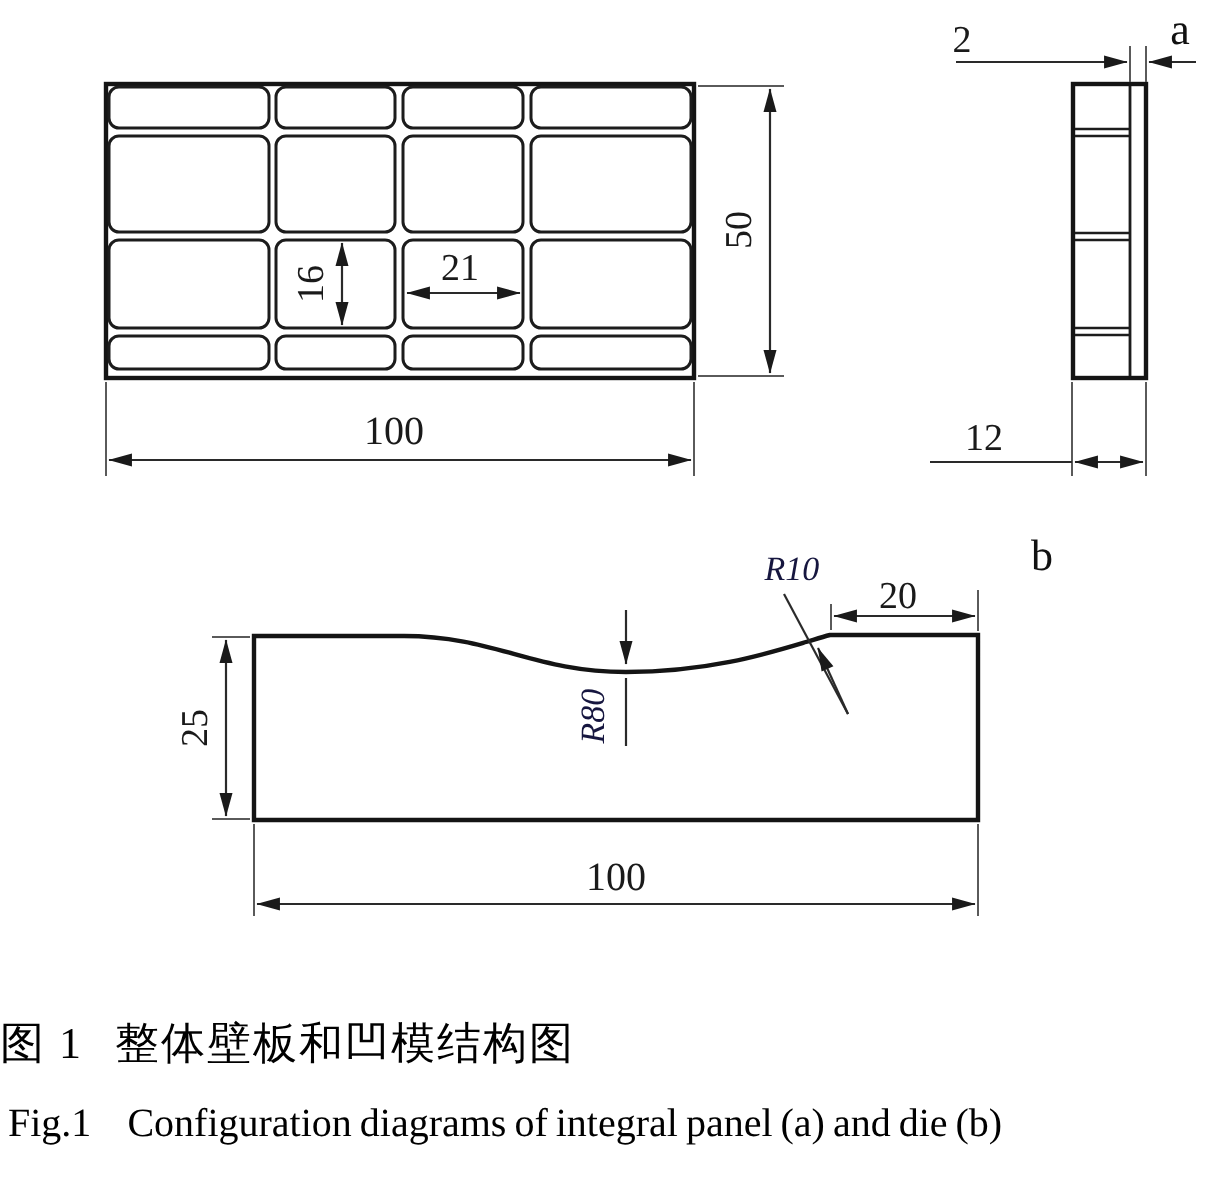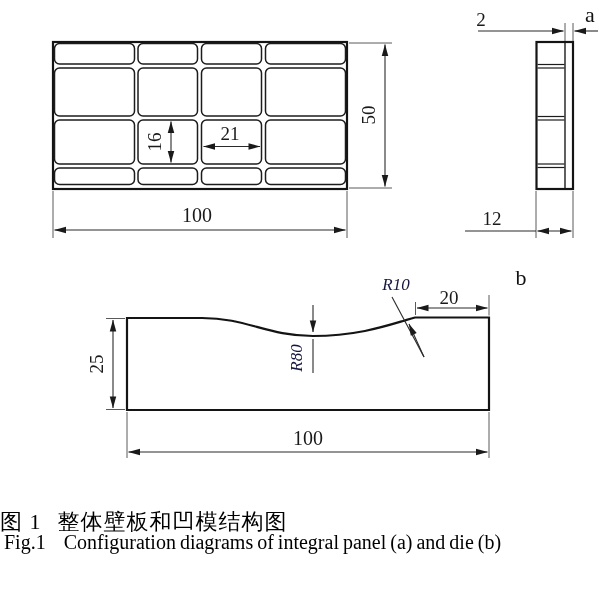--- a/index.html
+++ b/index.html
@@ -17,21 +17,21 @@
   .rib{stroke:#1c1c1c;stroke-width:1.2;fill:none;}
   .skin{stroke:#1c1c1c;stroke-width:1.4;fill:none;}
   .dimline{stroke:#2a2a2a;stroke-width:1.1;fill:none;}
   .extline{stroke:#5a5a5a;stroke-width:1;fill:none;}
   .caption-zh{
     position:absolute;left:0;top:507px;width:522px;text-align:left;
     font-size:22px;letter-spacing:1px;white-space:nowrap;
   }
   .caption-zh .gap{display:inline-block;width:16px;}
   .caption-en{
-    position:absolute;left:4px;top:531px;width:612px;
+    position:absolute;left:4px;top:551px;width:612px;
     font-size:20px;white-space:nowrap;word-spacing:-1px;
   }
   .caption-en .gap{display:inline-block;width:18px;}
 </style>
 </head>
 <body>
 
 <div id="canvas">
 
   <svg id="drawing" width="616" height="500" viewBox="0 0 616 500">

